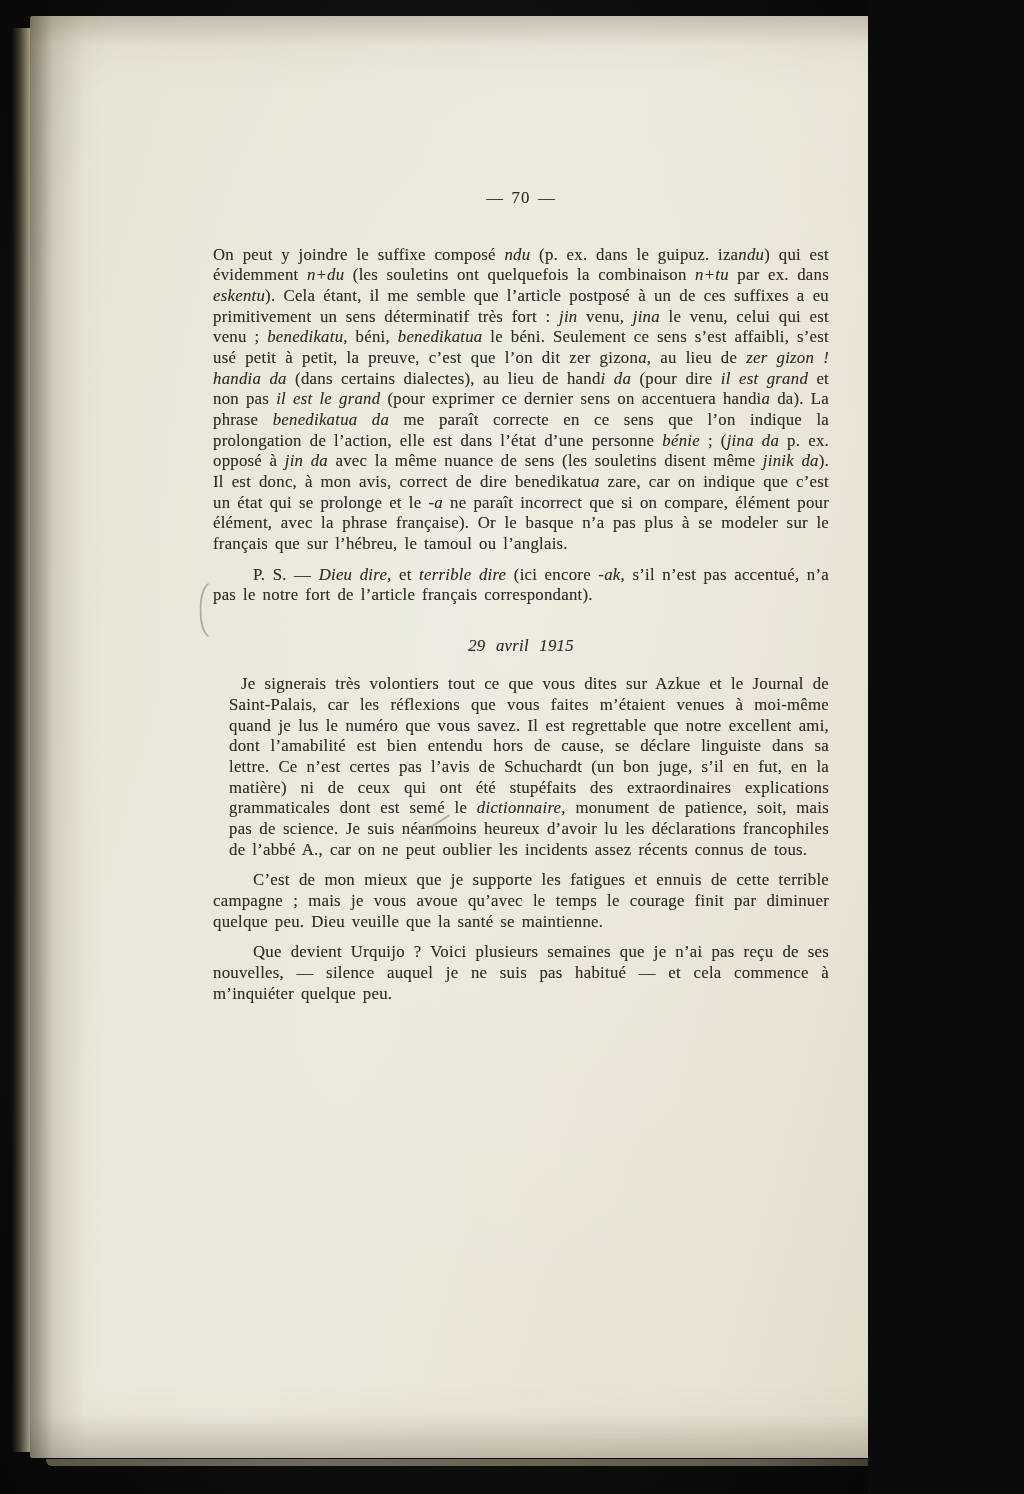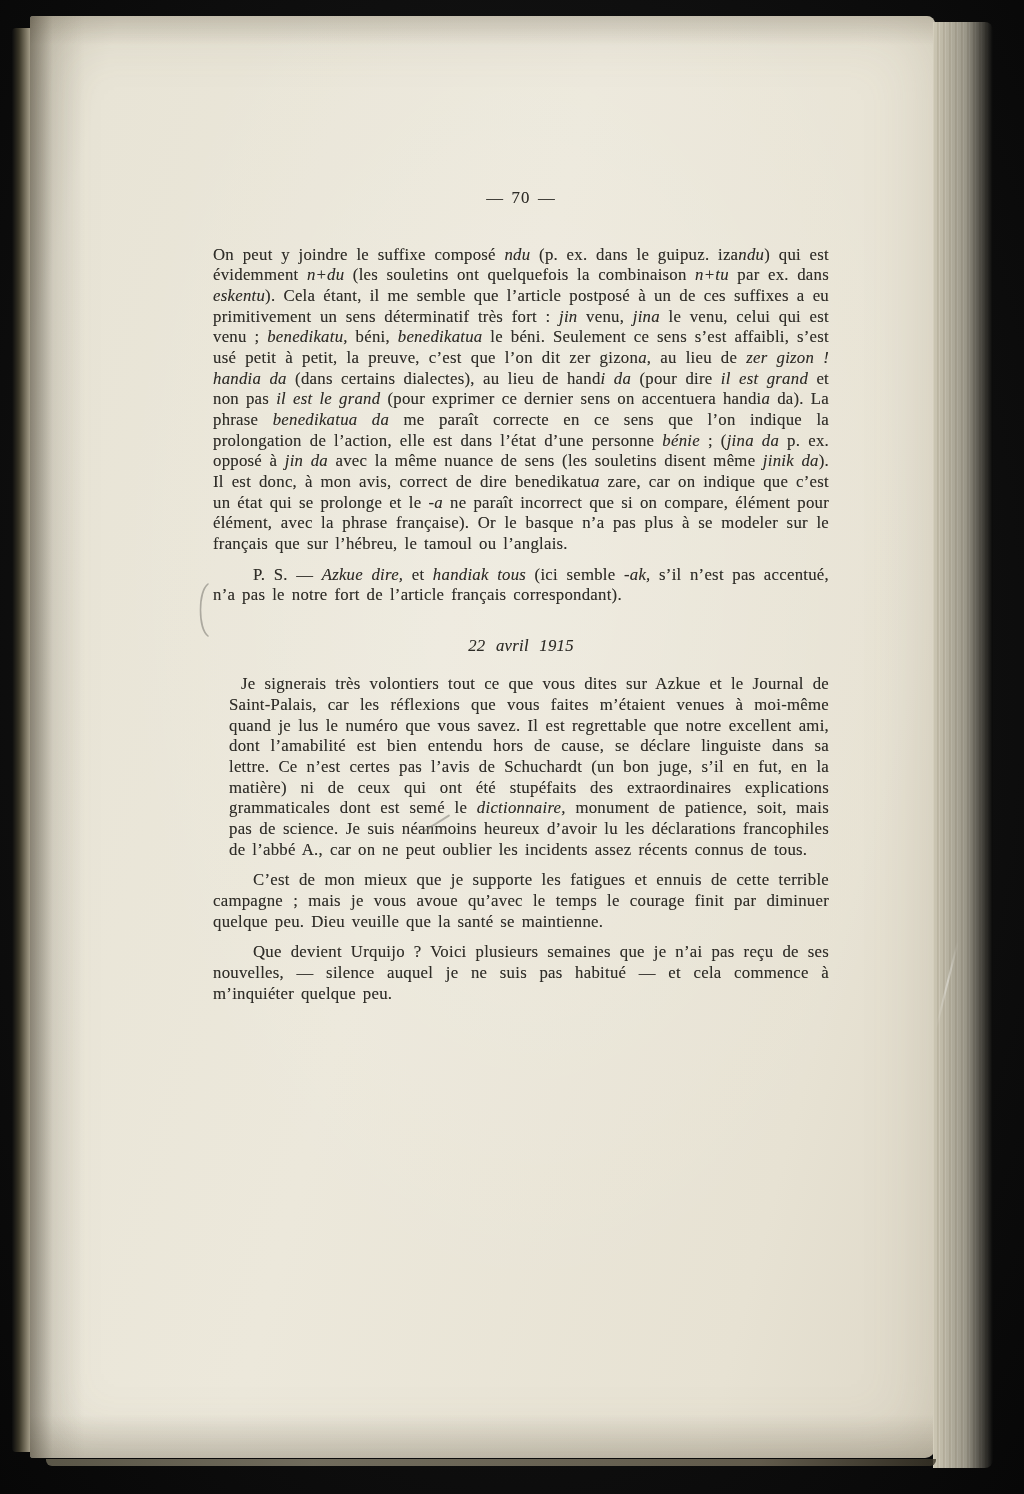--- a/index.html
+++ b/index.html
@@ -1,17 +1,17 @@
 <!DOCTYPE html>
 <html><head>
 <meta charset="utf-8">
 <style>
   html,body { margin:0; padding:0; background:#0b0b0b; }
   .scene {
-    position:relative; width:1024px; height:1494px; overflow:hidden;
+    position:relative; width:868px; height:1494px; overflow:hidden;
     background: radial-gradient(ellipse at 50% 45%, #1c1c1c 0%, #101010 55%, #070707 100%);
     font-family:"Liberation Serif", serif;
   }
   
   .edge-left {
     position:absolute; left:12px; top:28px; width:20px; height:1424px;
     background: linear-gradient(90deg, #0c0c0c 0%, #3a3628 35%, #7d7663 70%, #b6af9a 100%);
     border-radius:4px 0 0 4px;
   }
   
@@ -75,22 +75,22 @@
 <body>
 
 <div class="scene">
   <div class="edge-left"></div>
 
   <div class="page">
     <div class="text">
       <div class="pageno">— 70 —</div>
       <div id="paras">
           <p class="para"><span>On peut y joindre le suffixe composé </span><span class="it">ndu</span><span> (p. ex. dans le guipuz. iza</span><span class="it">ndu</span><span>) qui est évidemment </span><span class="it">n+du</span><span> (les souletins ont quelquefois la combinaison </span><span class="it">n+tu</span><span> par ex. dans </span><span class="it">eskentu</span><span>). Cela étant, il me semble que l’article postposé à un de ces suffixes a eu primitivement un sens déterminatif très fort : </span><span class="it">jin</span><span> venu, </span><span class="it">jina</span><span> le venu, celui qui est venu ; </span><span class="it">benedikatu,</span><span> béni, </span><span class="it">benedikatua</span><span> le béni. Seulement ce sens s’est affaibli, s’est usé petit à petit, la preuve, c’est que l’on dit zer gizon</span><span class="it">a</span><span>, au lieu de </span><span class="it">zer gizon ! handia da</span><span> (dans certains dialectes), au lieu de hand</span><span class="it">i da</span><span> (pour dire </span><span class="it">il est grand</span><span> et non pas </span><span class="it">il est le grand</span><span> (pour exprimer ce dernier sens on accentuera handi</span><span class="it">a</span><span> da). La phrase </span><span class="it">benedikatua da</span><span> me paraît correcte en ce sens que l’on indique la prolongation de l’action, elle est dans l’état d’une personne </span><span class="it">bénie</span><span> ; (</span><span class="it">jina da</span><span> p. ex. opposé à </span><span class="it">jin da</span><span> avec la même nuance de sens (les souletins disent même </span><span class="it">jinik da</span><span>). Il est donc, à mon avis, correct de dire benedikatu</span><span class="it">a</span><span> zare, car on indique que c’est un état qui se prolonge et le </span><span class="it">-a</span><span> ne paraît incorrect que si on compare, élément pour élément, avec la phrase française). Or le basque n’a pas plus à se modeler sur le français que sur l’hébreu, le tamoul ou l’anglais.</span></p>
-          <p class="para ind3"><span>P. S. — </span><span class="it">Azkue dire,</span><span> et </span><span class="it">handiak tous</span><span> (ici semble </span><span class="it">-ak,</span><span> s’il n’est pas accentué, n’a pas le notre fort de l’article français correspondant).</span></p>
-          <p class="para date"><span class="it">22 avril 1915</span></p>
+          <p class="para ind3"><span>P. S. — </span><span class="it">Dieu dire,</span><span> et </span><span class="it">terrible dire</span><span> (ici encore </span><span class="it">-ak,</span><span> s’il n’est pas accentué, n’a pas le notre fort de l’article français correspondant).</span></p>
+          <p class="para date"><span class="it">29 avril 1915</span></p>
           <p class="para ind1"><span>Je signerais très volontiers tout ce que vous dites sur Azkue et le Journal de Saint-Palais, car les réflexions que vous faites m’étaient venues à moi-même quand je lus le numéro que vous savez. Il est regrettable que notre excellent ami, dont l’amabilité est bien entendu hors de cause, se déclare linguiste dans sa lettre. Ce n’est certes pas l’avis de Schuchardt (un bon juge, s’il en fut, en la matière) ni de ceux qui ont été stupéfaits des extraordinaires explications grammaticales dont est semé le </span><span class="it">dictionnaire,</span><span> monument de patience, soit, mais pas de science. Je suis néanmoins heureux d’avoir lu les déclarations francophiles de l’abbé A., car on ne peut oublier les incidents assez récents connus de tous.</span></p>
           <p class="para ind3"><span>C’est de mon mieux que je supporte les fatigues et ennuis de cette terrible campagne ; mais je vous avoue qu’avec le temps le courage finit par diminuer quelque peu. Dieu veuille que la santé se maintienne.</span></p>
           <p class="para ind3"><span>Que devient Urquijo ? Voici plusieurs semaines que je n’ai pas reçu de ses nouvelles, — silence auquel je ne suis pas habitué — et cela commence à m’inquiéter quelque peu.</span></p>
         </div>
     </div>
 
     <div class="pencil-bracket">
       <svg width="14" height="56" viewBox="0 0 14 56">
         <path d="M12 2 C 2 10, 2 46, 12 54" fill="none" stroke="#7a7870" stroke-width="1.6" stroke-linecap="round"></path>
       </svg>

